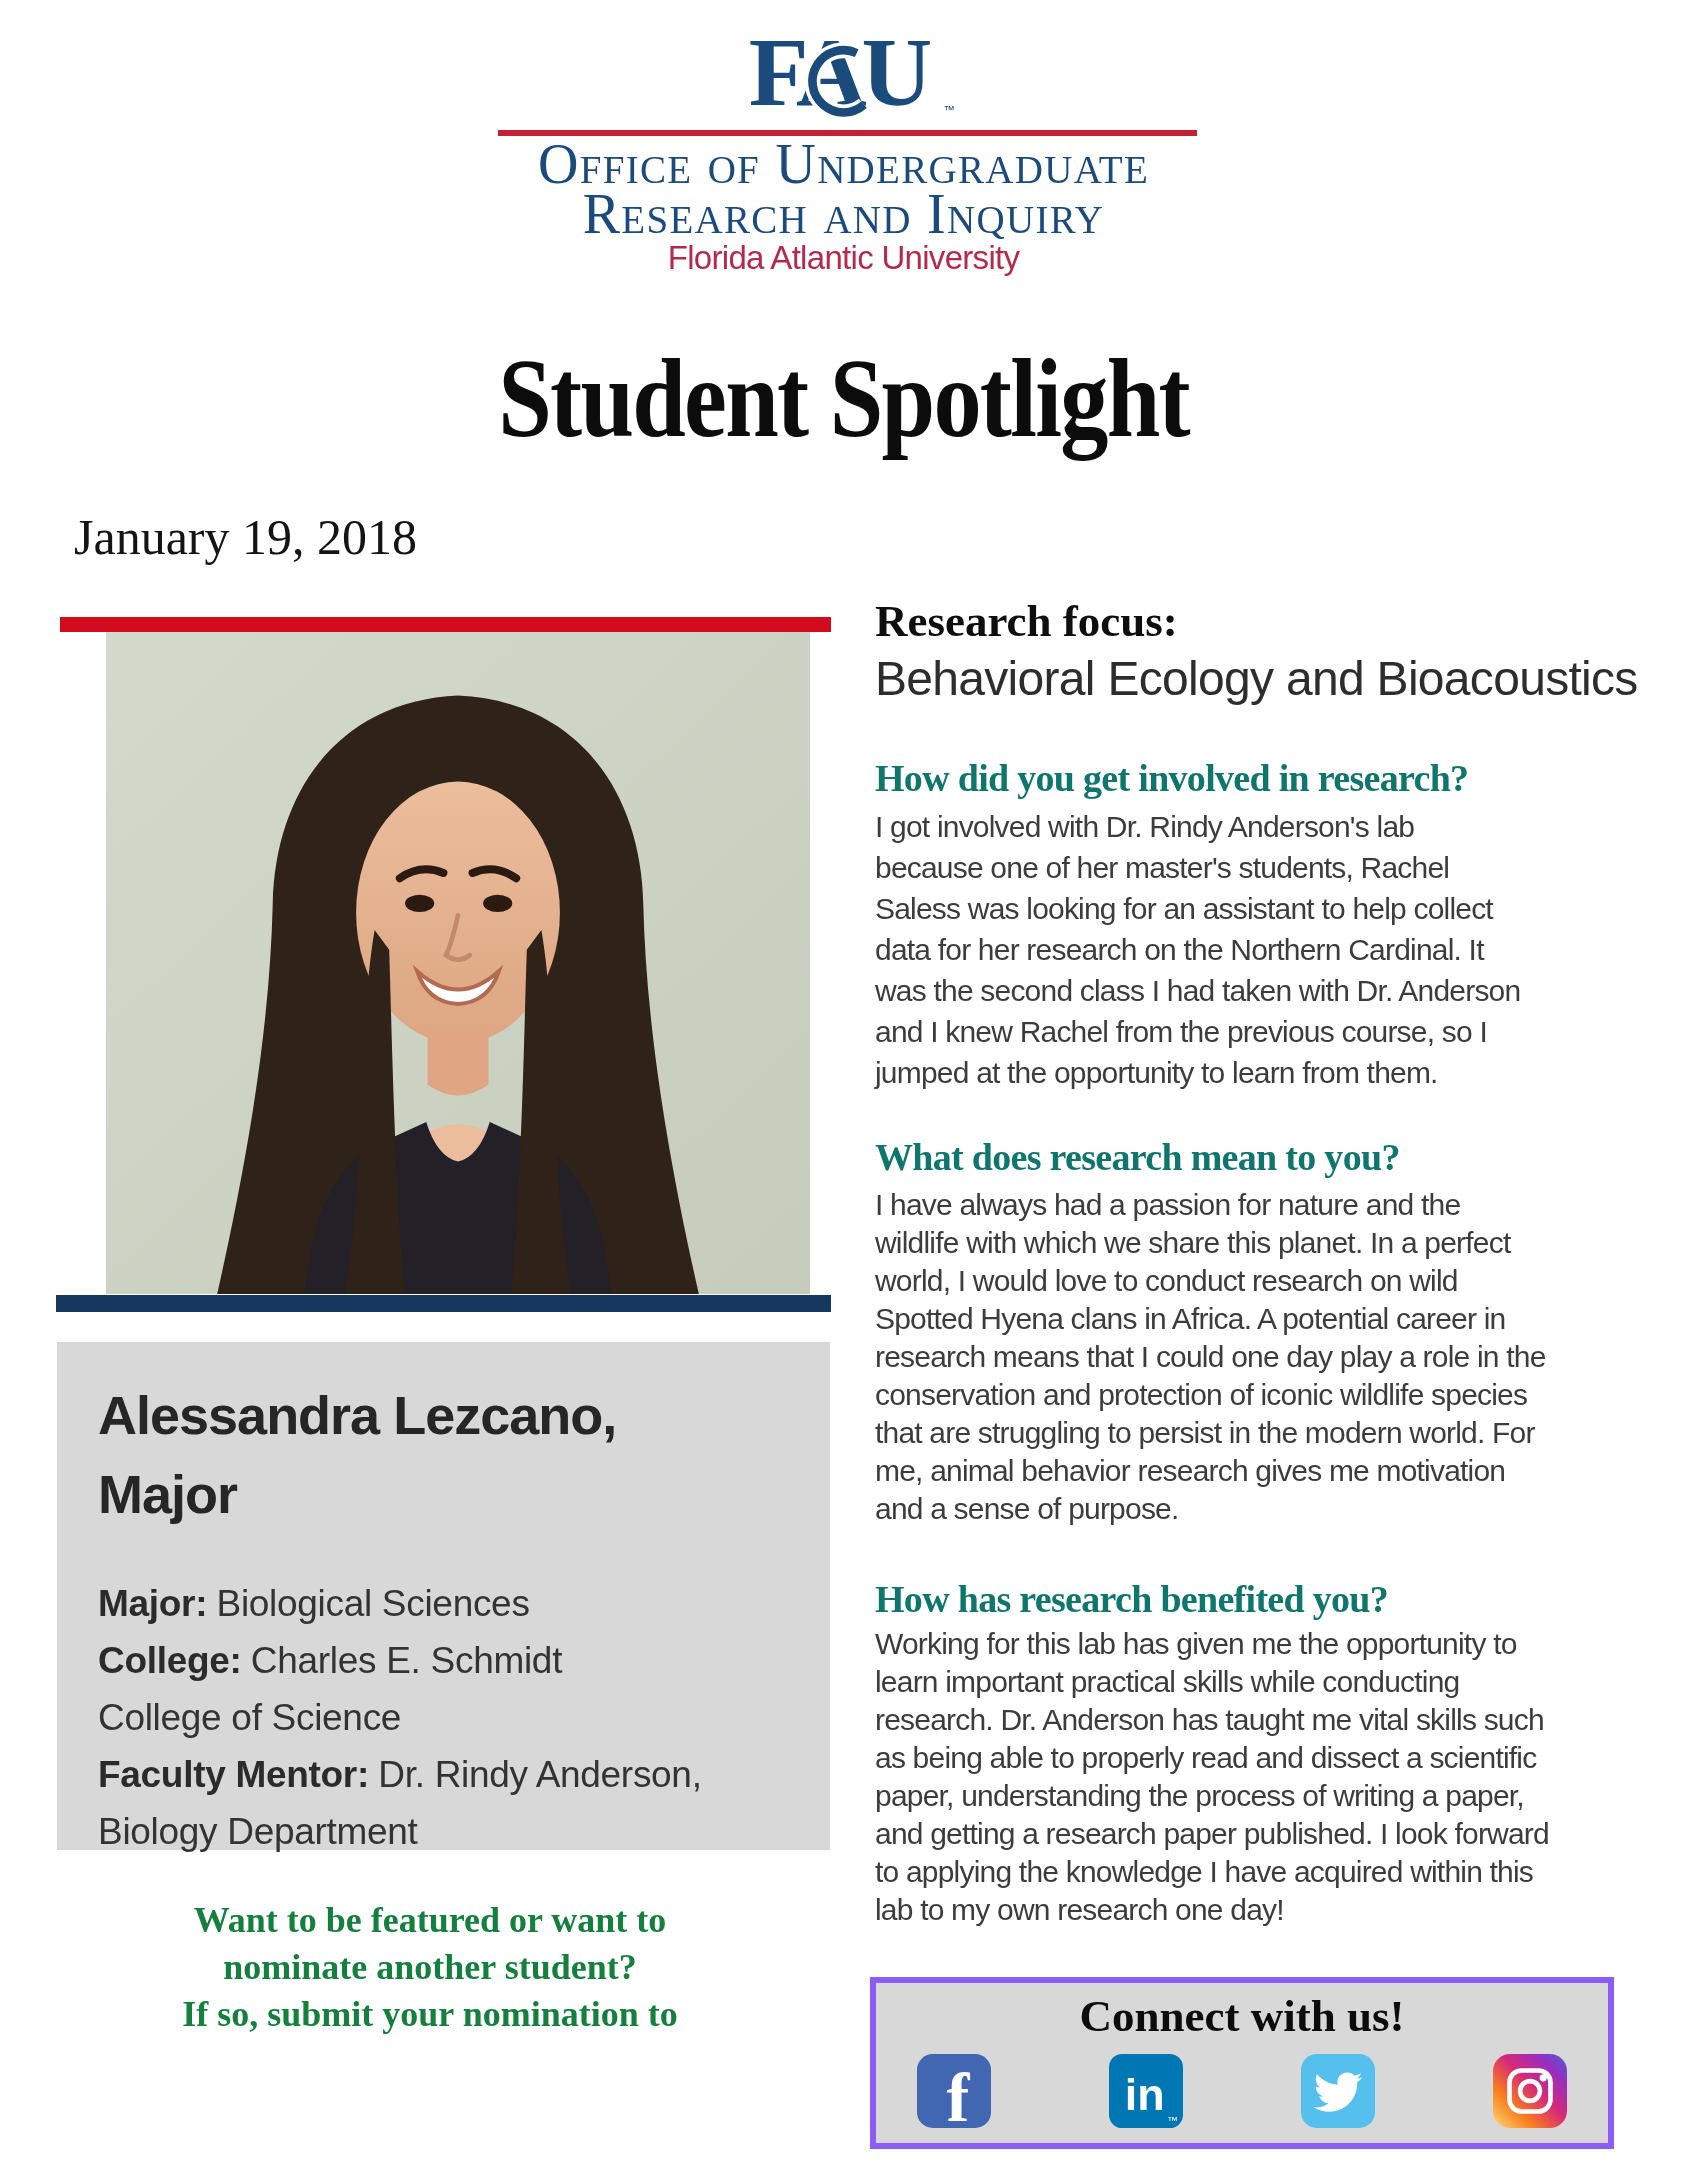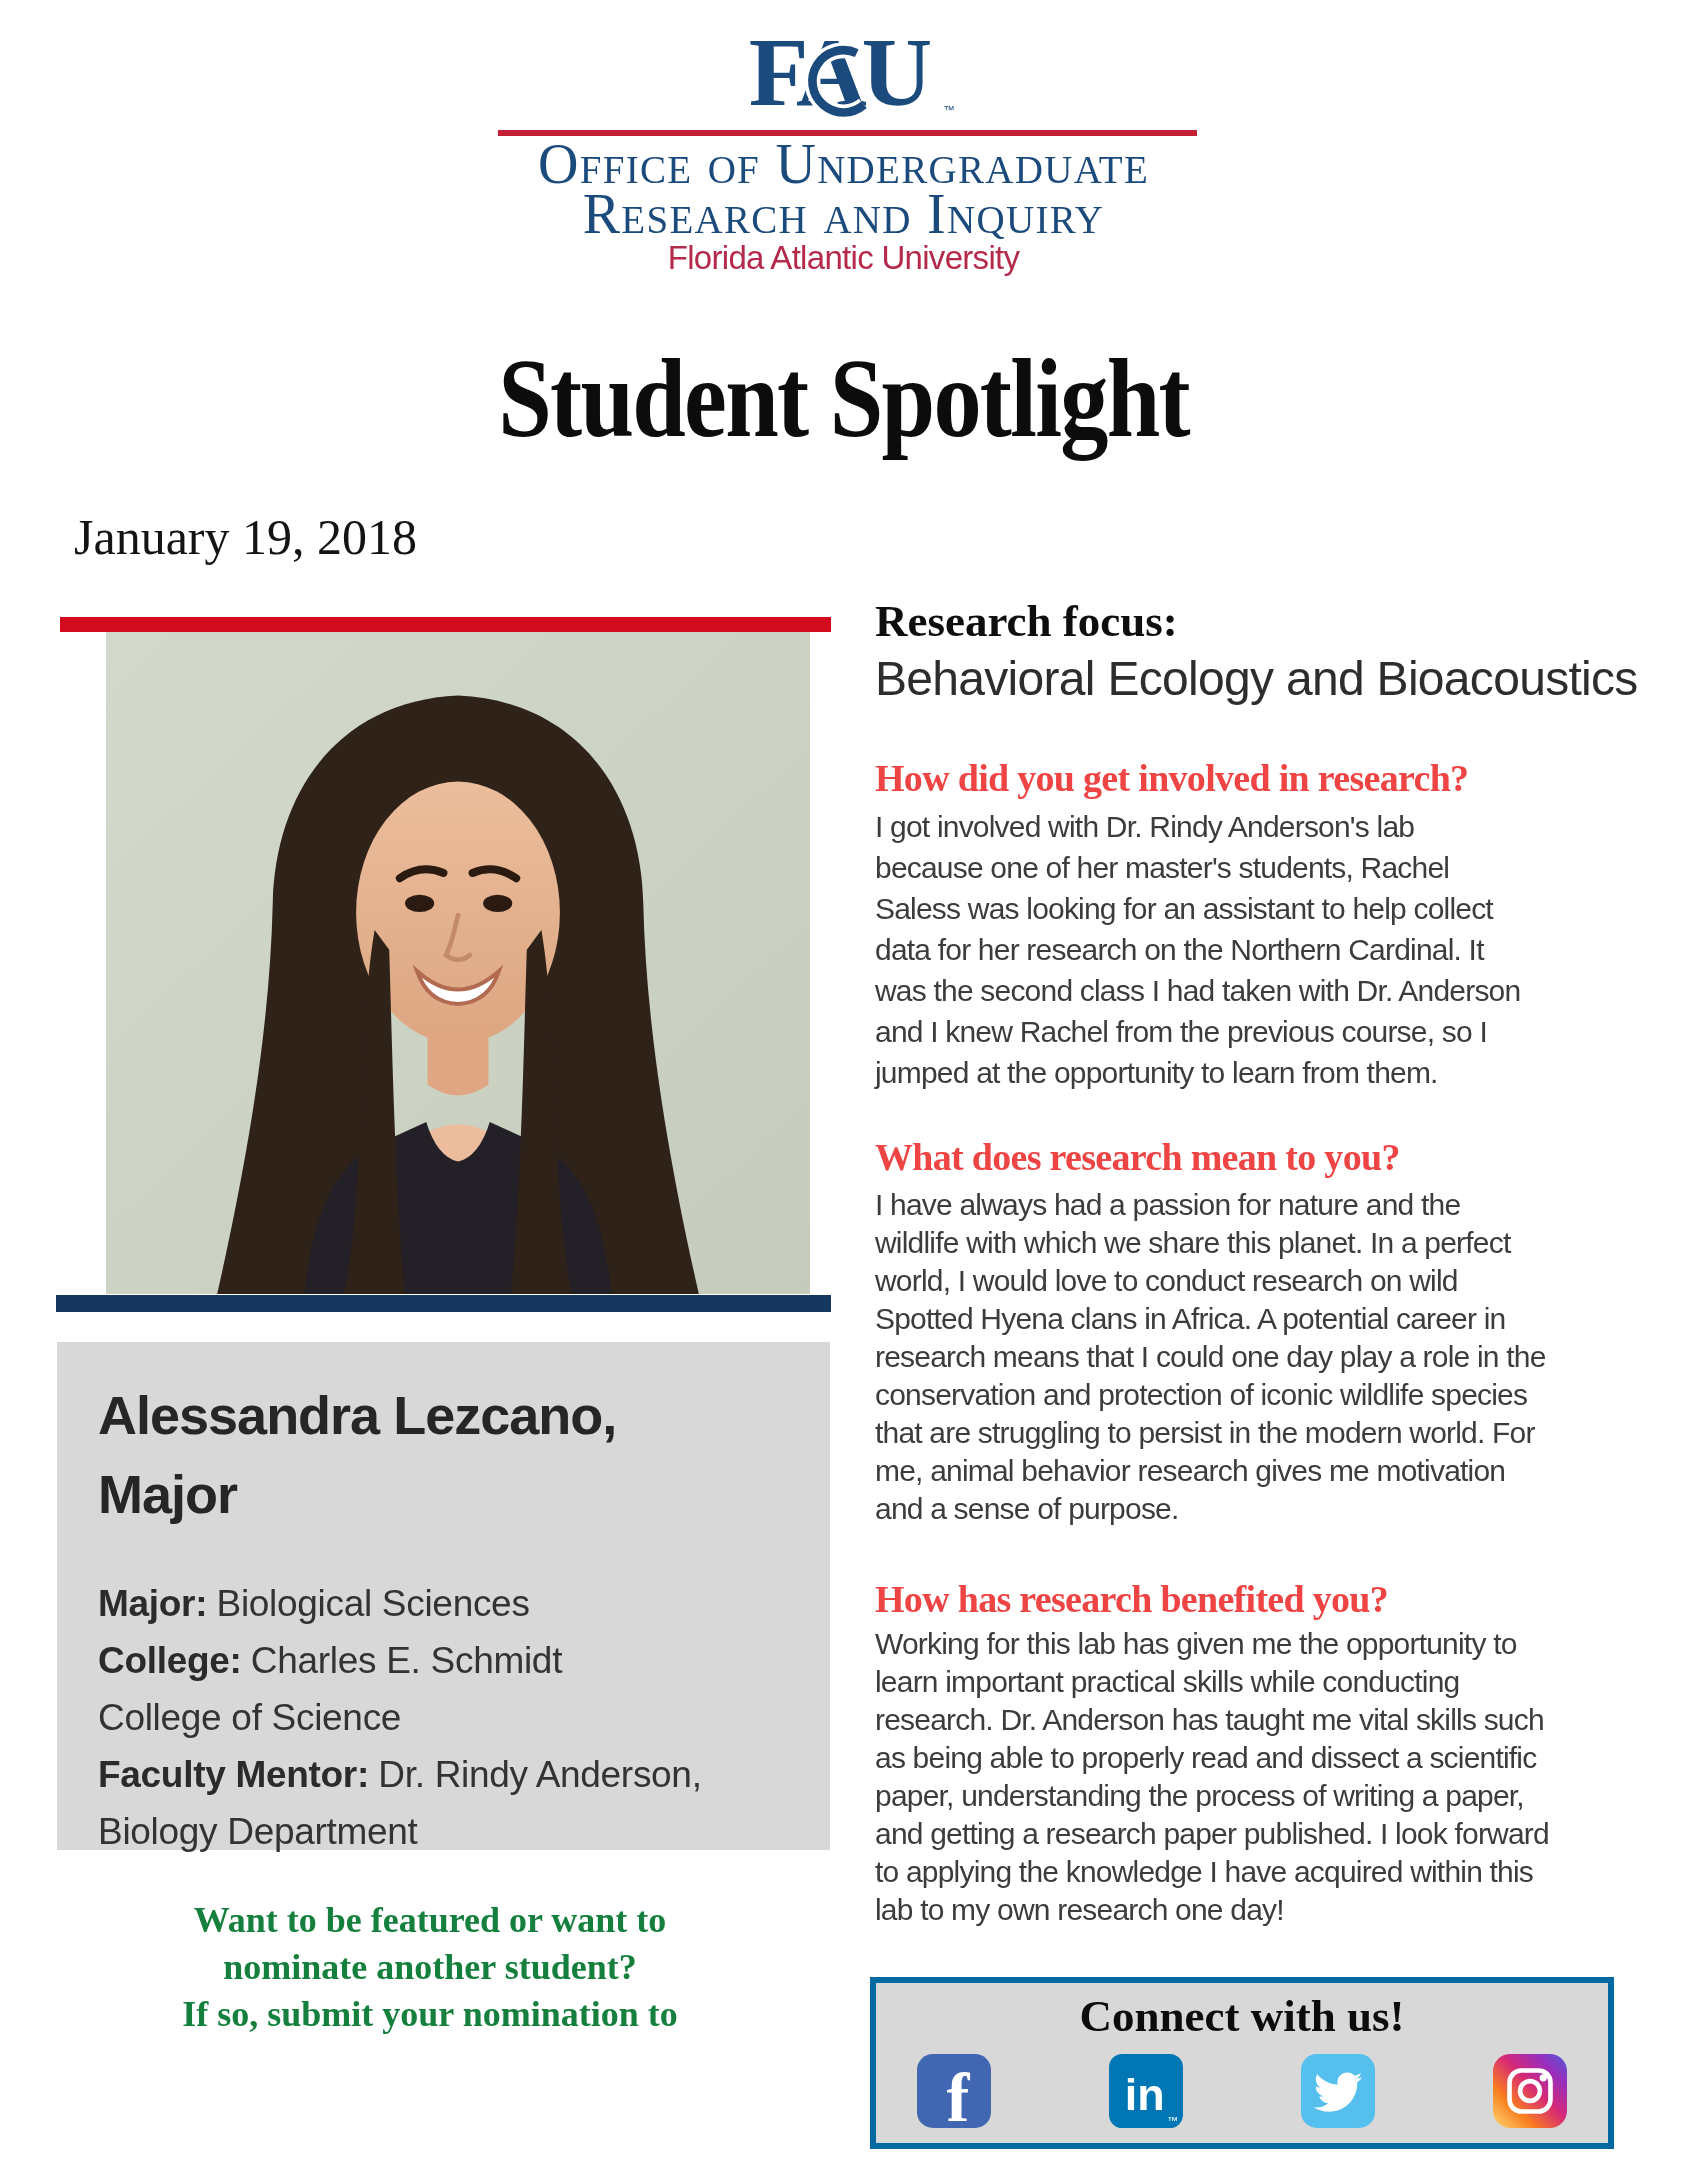--- a/index.html
+++ b/index.html
@@ -37,33 +37,33 @@
   .details b{color:#2b2b2b;margin-right:9.3px;}
   .details b:empty{margin-right:0;}
 
   .nomination{left:99px;top:1897px;width:662px;text-align:center;color:#15803d;
               font-family:"Liberation Serif",serif;font-weight:bold;font-size:36px;line-height:47px;}
 
   
   .focus-label{left:875px;top:595px;font-family:"Liberation Serif",serif;font-weight:bold;
                font-size:45px;color:#0e0e0e;}
   .focus-value{left:875px;top:651px;font-size:48px;letter-spacing:-0.7px;color:#2d2d2d;}
-  .q-head{font-family:"Liberation Serif",serif;font-weight:bold;font-size:38px;color:#ef4444;letter-spacing:-0.7px;}
+  .q-head{font-family:"Liberation Serif",serif;font-weight:bold;font-size:38px;color:#0f766e;letter-spacing:-0.7px;}
   .h1{left:875px;top:756px;}
   .h2{left:875px;top:1135px;}
   .h3{left:875px;top:1577px;}
   .para{color:#3c3c3c;font-size:30px;letter-spacing:-0.8px;}
   .para div{white-space:nowrap;}
   .p1{left:875px;top:806px;line-height:41px;}
   .p2{left:875px;top:1186px;line-height:38px;}
   .p3{left:875px;top:1625px;line-height:38px;}
 
   
   .connect{left:870px;top:1977px;width:744px;height:172px;background:#d8d8d8;
-           border:6px solid #0369a1;box-sizing:border-box;}
+           border:6px solid #8b5cf6;box-sizing:border-box;}
   .connect-title{text-align:center;margin-top:6.6px;font-family:"Liberation Serif",serif;
                  font-weight:bold;font-size:45px;color:#0c0c0c;}
   .icon-row{display:flex;justify-content:space-between;padding:0 41px;margin-top:12px;}
   .soc{width:74px;height:74px;cursor:pointer;}
   .soc svg{display:block;width:74px;height:74px;}
 </style>
 </head>
 <body>
 
 <div class="page">

